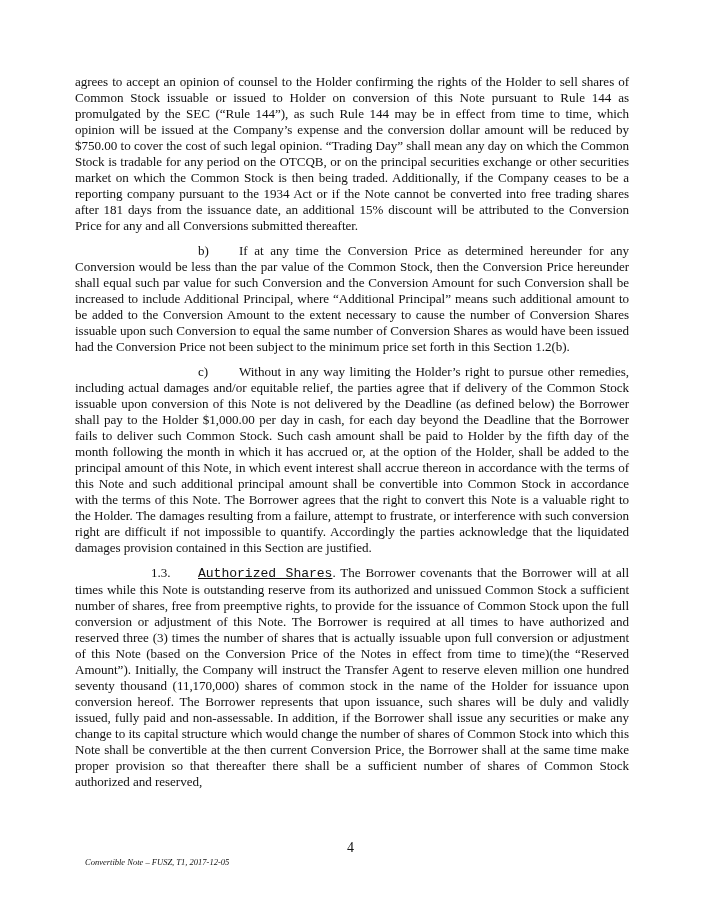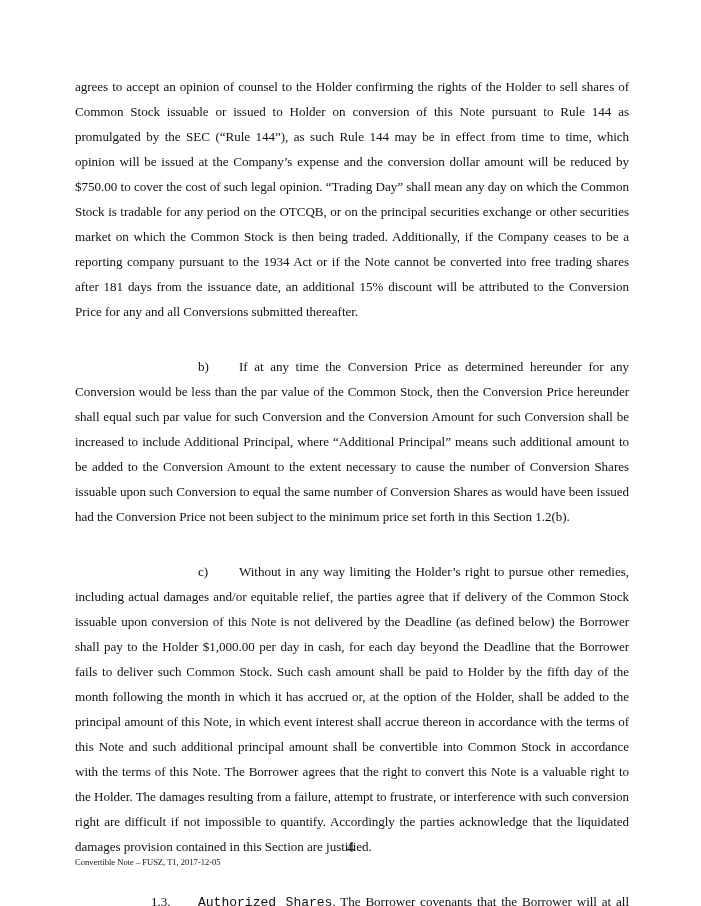--- a/index.html
+++ b/index.html
@@ -17,49 +17,50 @@
   }
   .page {
     position: absolute;
     left: 75px;
     top: 74px;
     width: 554px;
   }
   .para {
     margin: 0;
     font-size: 13.1px;
-    line-height: 25px;
+    line-height: 16px;
     text-align: justify;
     letter-spacing: -0.05px;
   }
-  .para + .para { margin-top: 30px; }
+  .para + .para { margin-top: 9px; }
   .indent-sub { text-indent: 123px; }
   .indent-sec { text-indent: 76px; }
   .label {
     display: inline-block;
     text-indent: 0;
   }
   .label-b, .label-c { width: 41px; }
   .label-sec { width: 47px; }
   .heading-underline { text-decoration: underline; font-family: Liberation Mono, monospace; }
   .page-number {
     position: absolute;
     left: 0;
     width: 701px;
     top: 840px;
     text-align: center;
     font-size: 14px;
     font-family: "Liberation Serif", serif;
   }
   .footer {
     position: absolute;
-    left: 75px;
+    left: 85px;
     top: 857px;
     font-size: 8.5px;
     font-family: "Liberation Serif", serif;
+    font-style: italic;
   }
 </style>
 </head>
 <body>
 
 <div class="page">
   <p class="para">agrees to accept an opinion of counsel to the Holder confirming the rights of the Holder to sell shares of Common Stock issuable or issued to Holder on conversion of this Note pursuant to Rule 144 as promulgated by the SEC (“Rule 144”), as such Rule 144 may be in effect from time to time, which opinion will be issued at the Company’s expense and the conversion dollar amount will be reduced by $750.00 to cover the cost of such legal opinion.  “Trading Day” shall mean any day on which the Common Stock is tradable for any period on the OTCQB, or on the principal securities exchange or other securities market on which the Common Stock is then being traded. Additionally, if the Company ceases to be a reporting company pursuant to the 1934 Act or if the Note cannot be converted into free trading shares after 181 days from the issuance date, an additional 15% discount will be attributed to the Conversion Price for any and all Conversions submitted thereafter.</p>
 
   <p class="para indent-sub"><span class="label label-b">b)</span><span>If at any time the Conversion Price as determined hereunder for any Conversion would be less than the par value of the Common Stock, then the Conversion Price hereunder shall equal such par value for such Conversion and the Conversion Amount for such Conversion shall be increased to include Additional Principal, where “Additional Principal” means such additional amount to be added to the Conversion Amount to the extent necessary to cause the number of Conversion Shares issuable upon such Conversion to equal the same number of Conversion Shares as would have been issued had the Conversion Price not been subject to the minimum price set forth in this Section 1.2(b).</span></p>
 

